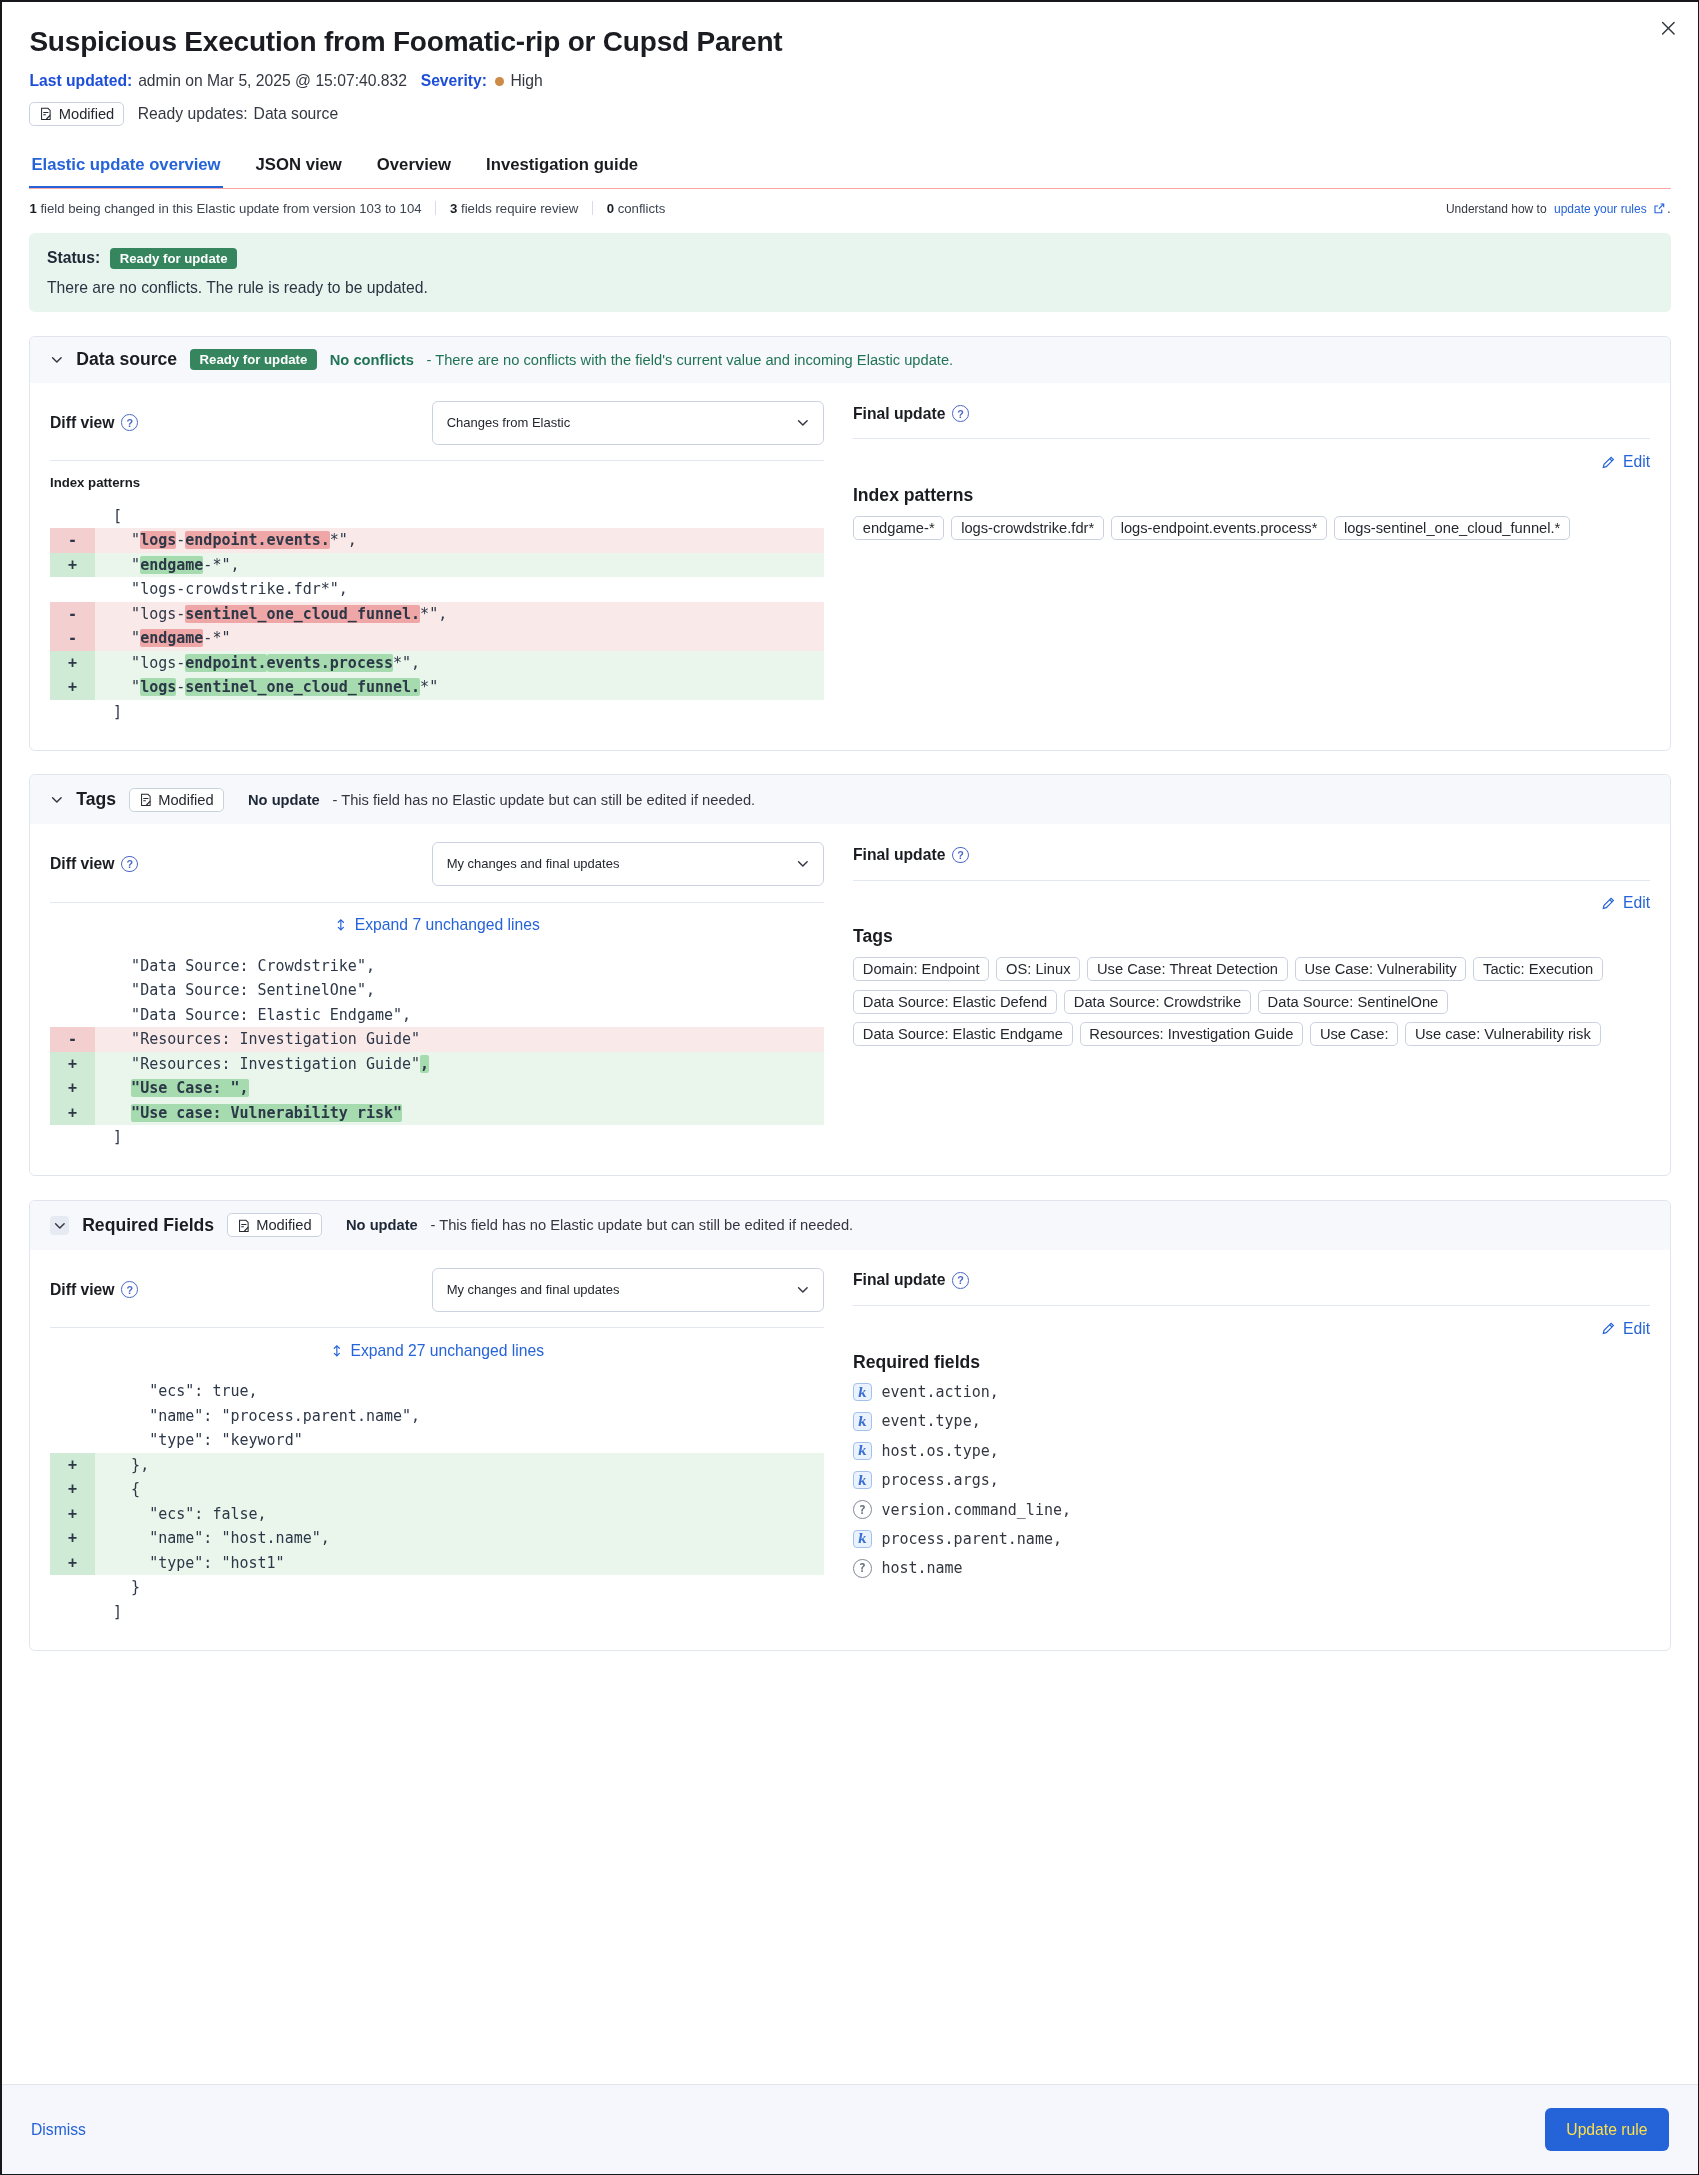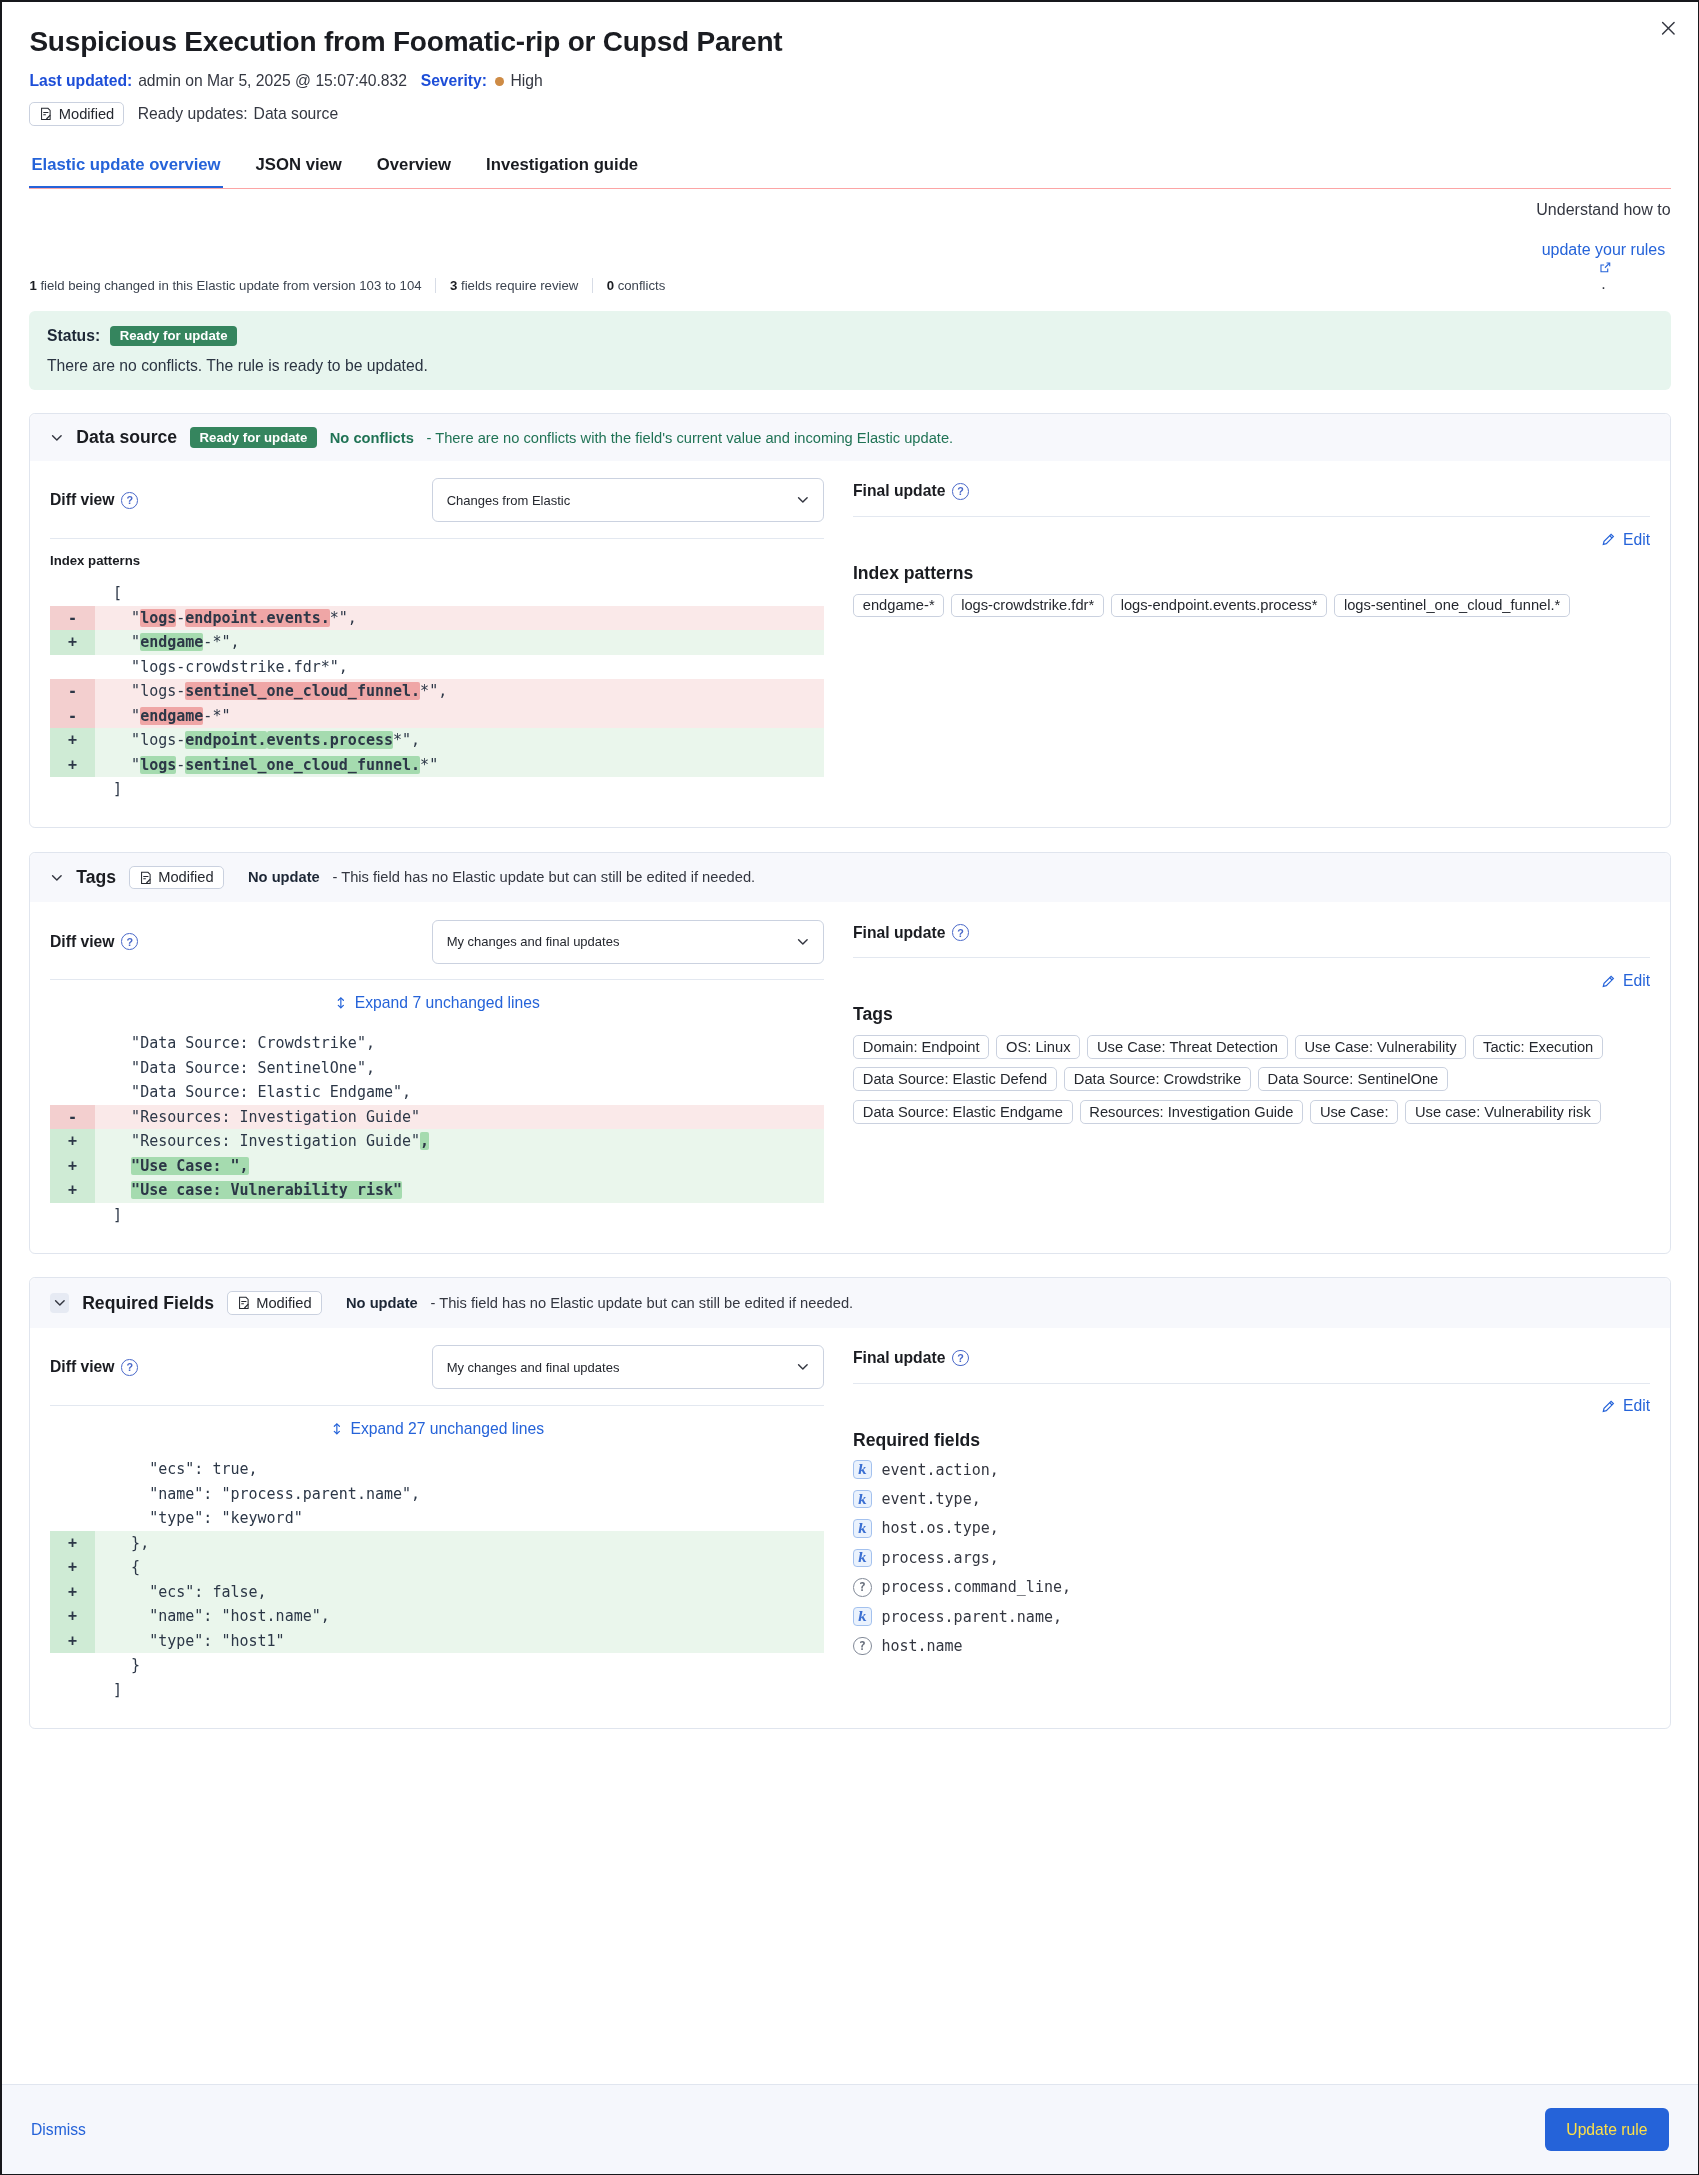--- a/index.html
+++ b/index.html
@@ -28,21 +28,21 @@
   
   .tab-bar { display: flex; gap: 31px; margin-top: 17.6px; border-bottom: 1px solid #fca5a5; }
   .tab { font-size: 16.7px; font-weight: 700; color: #1a1c21; padding: 11.8px 2px 12.7px 2px; cursor: pointer; }
   .tab.active { color: #2563d9; border-bottom: 2.9px solid #2563d9; padding-bottom: 9.8px; }
 
   
   .stats-row { display: flex; align-items: flex-end; padding: 11.8px 0 13.7px 0; }
   .stats { font-size: 13.2px; color: #3c4450; display: flex; align-items: center; }
   .stats strong { color: #1a1c21; font-weight: 700; }
   .vdiv { display: inline-block; width: 1px; height: 14.7px; background: #D7DCE6; margin: 0 13.7px; }
-  .help { margin-left: auto; font-size: 16px; color: #343741; display: flex; align-items: center; gap: 2px; flex-direction: column; }
+  .help { margin-left: auto; font-size: 12px; color: #343741; display: flex; align-items: center; gap: 2px; }
   a.link { color: #2563d9; text-decoration: none; cursor: pointer; }
 
   
   .banner { background: #E7F5EE; border-radius: 5.9px; padding: 14.7px 17.6px; margin-top: 3.9px; }
   .banner .row1 { display: flex; align-items: center; gap: 9.8px; font-size: 15.7px; font-weight: 700; color: #1d2736; }
   .banner .row2 { margin-top: 10.8px; font-size: 15.7px; color: #2b3442; }
   .badge-green { display: inline-flex; align-items: center; background: #35855E; color: #fff; border-radius: 3.9px; padding: 2.9px 9.8px; font-size: 13.2px; font-weight: 600; white-space: nowrap; }
 
   
   .card { border: 1px solid #E0E5EE; border-radius: 5.9px; margin-top: 23.5px; }
@@ -505,21 +505,21 @@
             <div class="field-row">
               <span class="tok tok-k">k</span>
               <span>host.os.type,</span>
             </div>
             <div class="field-row">
               <span class="tok tok-k">k</span>
               <span>process.args,</span>
             </div>
             <div class="field-row">
               <span class="tok tok-q">?</span>
-              <span>process.command_line,</span>
+              <span>version.command_line,</span>
             </div>
             <div class="field-row">
               <span class="tok tok-k">k</span>
               <span>process.parent.name,</span>
             </div>
             <div class="field-row">
               <span class="tok tok-q">?</span>
               <span>host.name</span>
             </div>
           </div>

